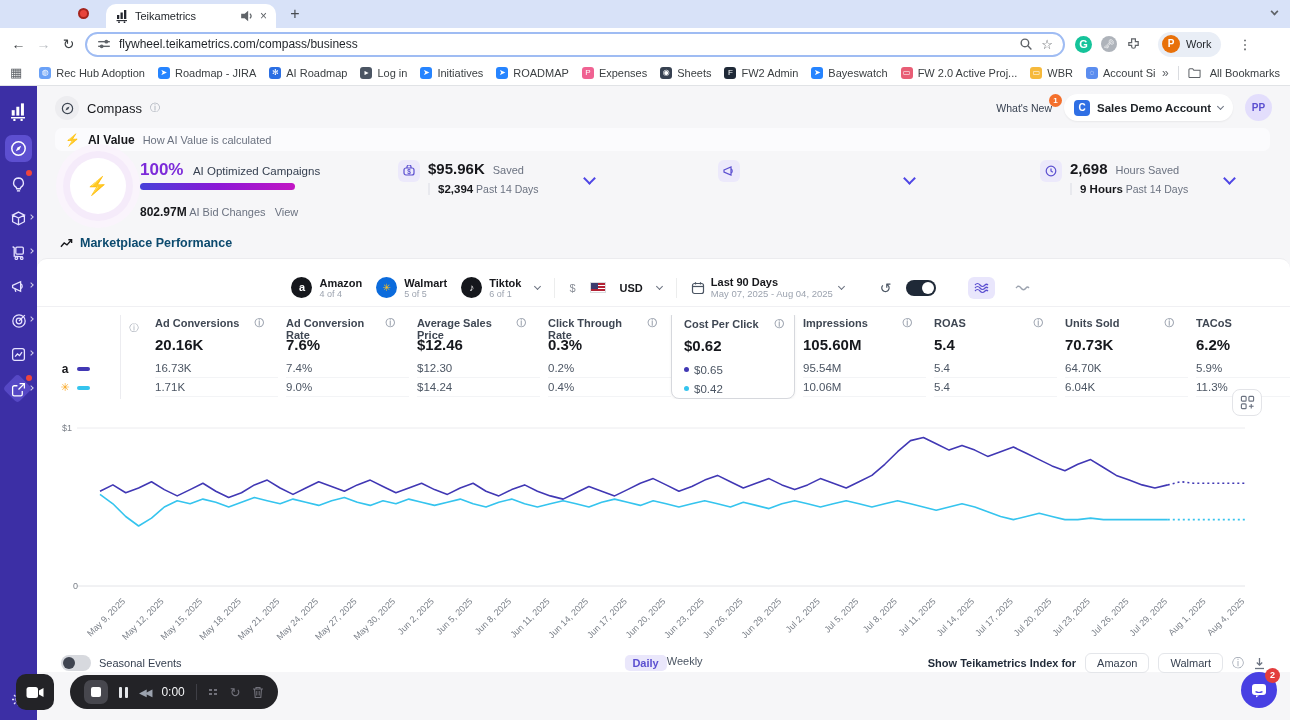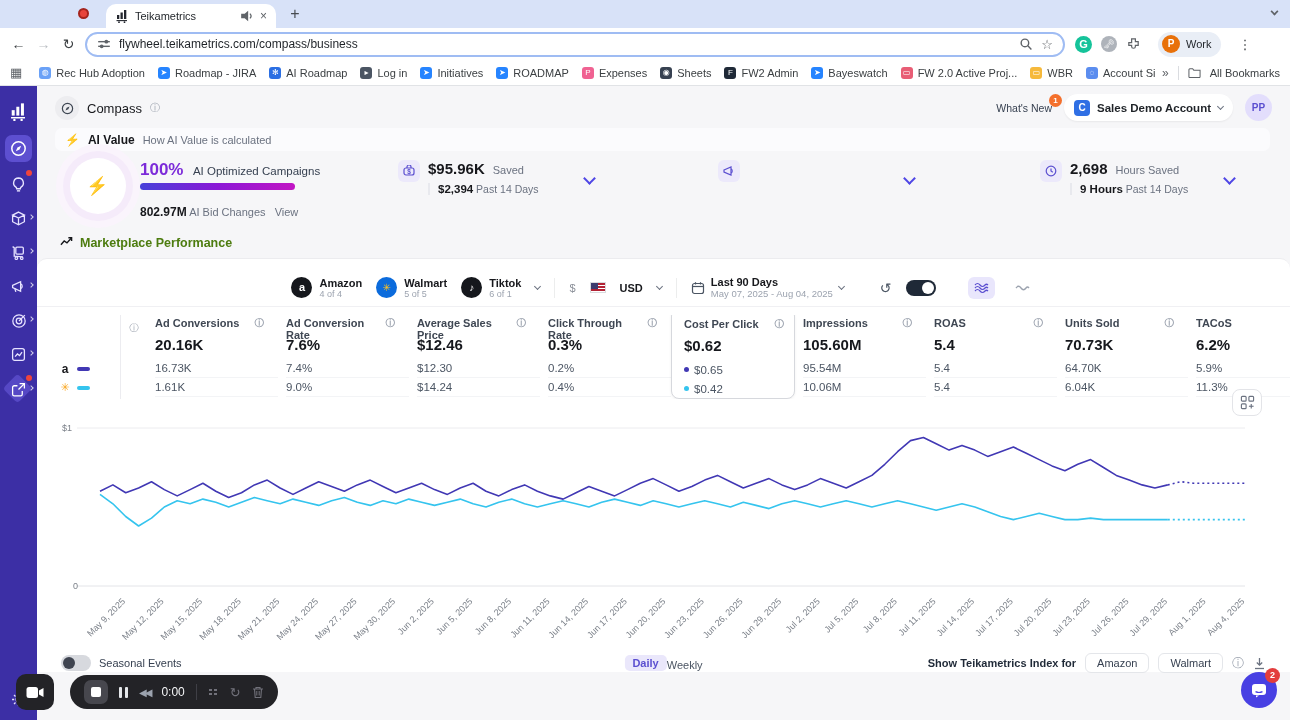--- a/index.html
+++ b/index.html
@@ -78,21 +78,21 @@
 .ai-bid b{color:#17181c;font-size:12px}
 .ai-bid .view{margin-left:6px;color:#6b7280}
 .aim{position:absolute;top:160px;display:flex;gap:8px}
 .aim-ic{width:22px;height:22px;border-radius:6px;background:#ece9fb;display:flex;align-items:center;justify-content:center;flex:0 0 auto}
 .aim-val{font-size:15px;font-weight:700;color:#17181c}
 .aim-lab{font-size:11px;color:#6b7280;margin-left:8px}
 .aim-sub{margin-top:5px;border-left:2px solid #e8e9ee;padding-left:8px;font-size:10.5px;color:#6b7280}
 .aim-sub b{color:#17181c;font-size:11.5px}
 .chevd{position:absolute;top:174px;width:9px;height:9px;border-right:2px solid #4f46e5;border-bottom:2px solid #4f46e5;transform:rotate(45deg)}
 
-.mp-title{position:absolute;left:60px;top:236px;display:flex;align-items:flex-start;gap:7px;font-size:12.5px;font-weight:700;color:#4d7c0f}
+.mp-title{position:absolute;left:60px;top:236px;display:flex;align-items:center;gap:7px;font-size:12.5px;font-weight:700;color:#0c4a6e}
 
 
 .mp-card{position:absolute;left:37px;top:258px;width:1253px;height:414px;background:#fff;border-radius:10px 10px 0 0;border-top:1px solid #ececef}
 .filters{position:absolute;left:0;top:10px;width:100%;height:38px;display:flex;align-items:center;justify-content:center;gap:14px;border-bottom:1px solid #f0f0f3}
 .chip{display:flex;align-items:center;gap:7px}
 .chip-ic{width:21px;height:21px;border-radius:50%;color:#fff;text-align:center;flex:0 0 auto}
 .chip-ic.az{background:#15171c;font-size:11px;font-weight:700;line-height:20px}
 .chip-ic.wm{background:#0b6bdc;font-size:10px;line-height:21px;color:#ffc220}
 .chip-ic.tt{background:#15171c;font-size:10px;line-height:21px}
 .chip-name{font-size:11px;font-weight:700;color:#17181c;line-height:12px}
@@ -135,21 +135,21 @@
 .mcol.sel .mv1,.mcol.sel .mv2{border-bottom:none}
 .mcol.sel .mhead{padding-right:10px}
 
 .widgetbtn{position:absolute;right:28px;top:130px;width:30px;height:27px;border:1px solid #e3e4e8;border-radius:8px;background:#fff;display:flex;align-items:center;justify-content:center}
 
 .chart-svg{position:absolute;left:0;top:152px}
 .axlab{font-family:"Liberation Sans",sans-serif;font-size:9px;fill:#7b8089}
 
 .mp-footer{position:absolute;left:24px;right:24px;top:393px;height:22px;display:flex;align-items:center}
 .seas{display:flex;align-items:center;gap:8px;font-size:11px;color:#374151}
-.granularity{position:absolute;left:50%;transform:translateX(-50%);display:flex;align-items:flex-end;}
+.granularity{position:absolute;left:50%;transform:translateX(-50%);display:flex;align-items:flex-start;}
 .gpill{background:#eae7fb;color:#5b4fd0;font-size:11px;font-weight:700;border-radius:5px;padding:2px 8px}
 .gplain{font-size:11px;color:#4b5563}
 .idxgrp{position:absolute;right:0;display:flex;align-items:center;gap:9px}
 .idxlab{font-size:11px;font-weight:700;color:#1f2937}
 .idxbtn{font-size:11px;color:#374151;background:#fff;border:1px solid #e4e6ea;border-radius:6px;padding:3px 11px}
 
 
 .cam-btn{position:absolute;left:16px;bottom:10px;width:38px;height:36px;background:#232327;border-radius:10px;display:flex;align-items:center;justify-content:center;z-index:30}
 .rec-pill{position:absolute;left:70px;bottom:11px;height:34px;background:#232327;border-radius:17px;display:flex;align-items:center;gap:11px;padding:0 14px;z-index:30}
 .stopbox{width:24px;height:24px;background:#47474e;border-radius:7px;display:flex;align-items:center;justify-content:center}
@@ -538,21 +538,21 @@
       </div>
       <div class="stubinfo"><span class="mi">ⓘ</span></div>
       <div style="display:flex">
           <div class="mcol">
             <div class="mhead">
               <span class="mh">Ad Conversions</span>
               <span class="mi">ⓘ</span>
             </div>
             <div class="mv mv0">20.16K</div>
             <div class="mv mv1">16.73K</div>
-            <div class="mv mv2">1.61K</div>
+            <div class="mv mv2">1.71K</div>
           </div>
           <div class="mcol">
             <div class="mhead">
               <span class="mh">Ad Conversion Rate</span>
               <span class="mi">ⓘ</span>
             </div>
             <div class="mv mv0">7.6%</div>
             <div class="mv mv1">7.4%</div>
             <div class="mv mv2">9.0%</div>
           </div>

